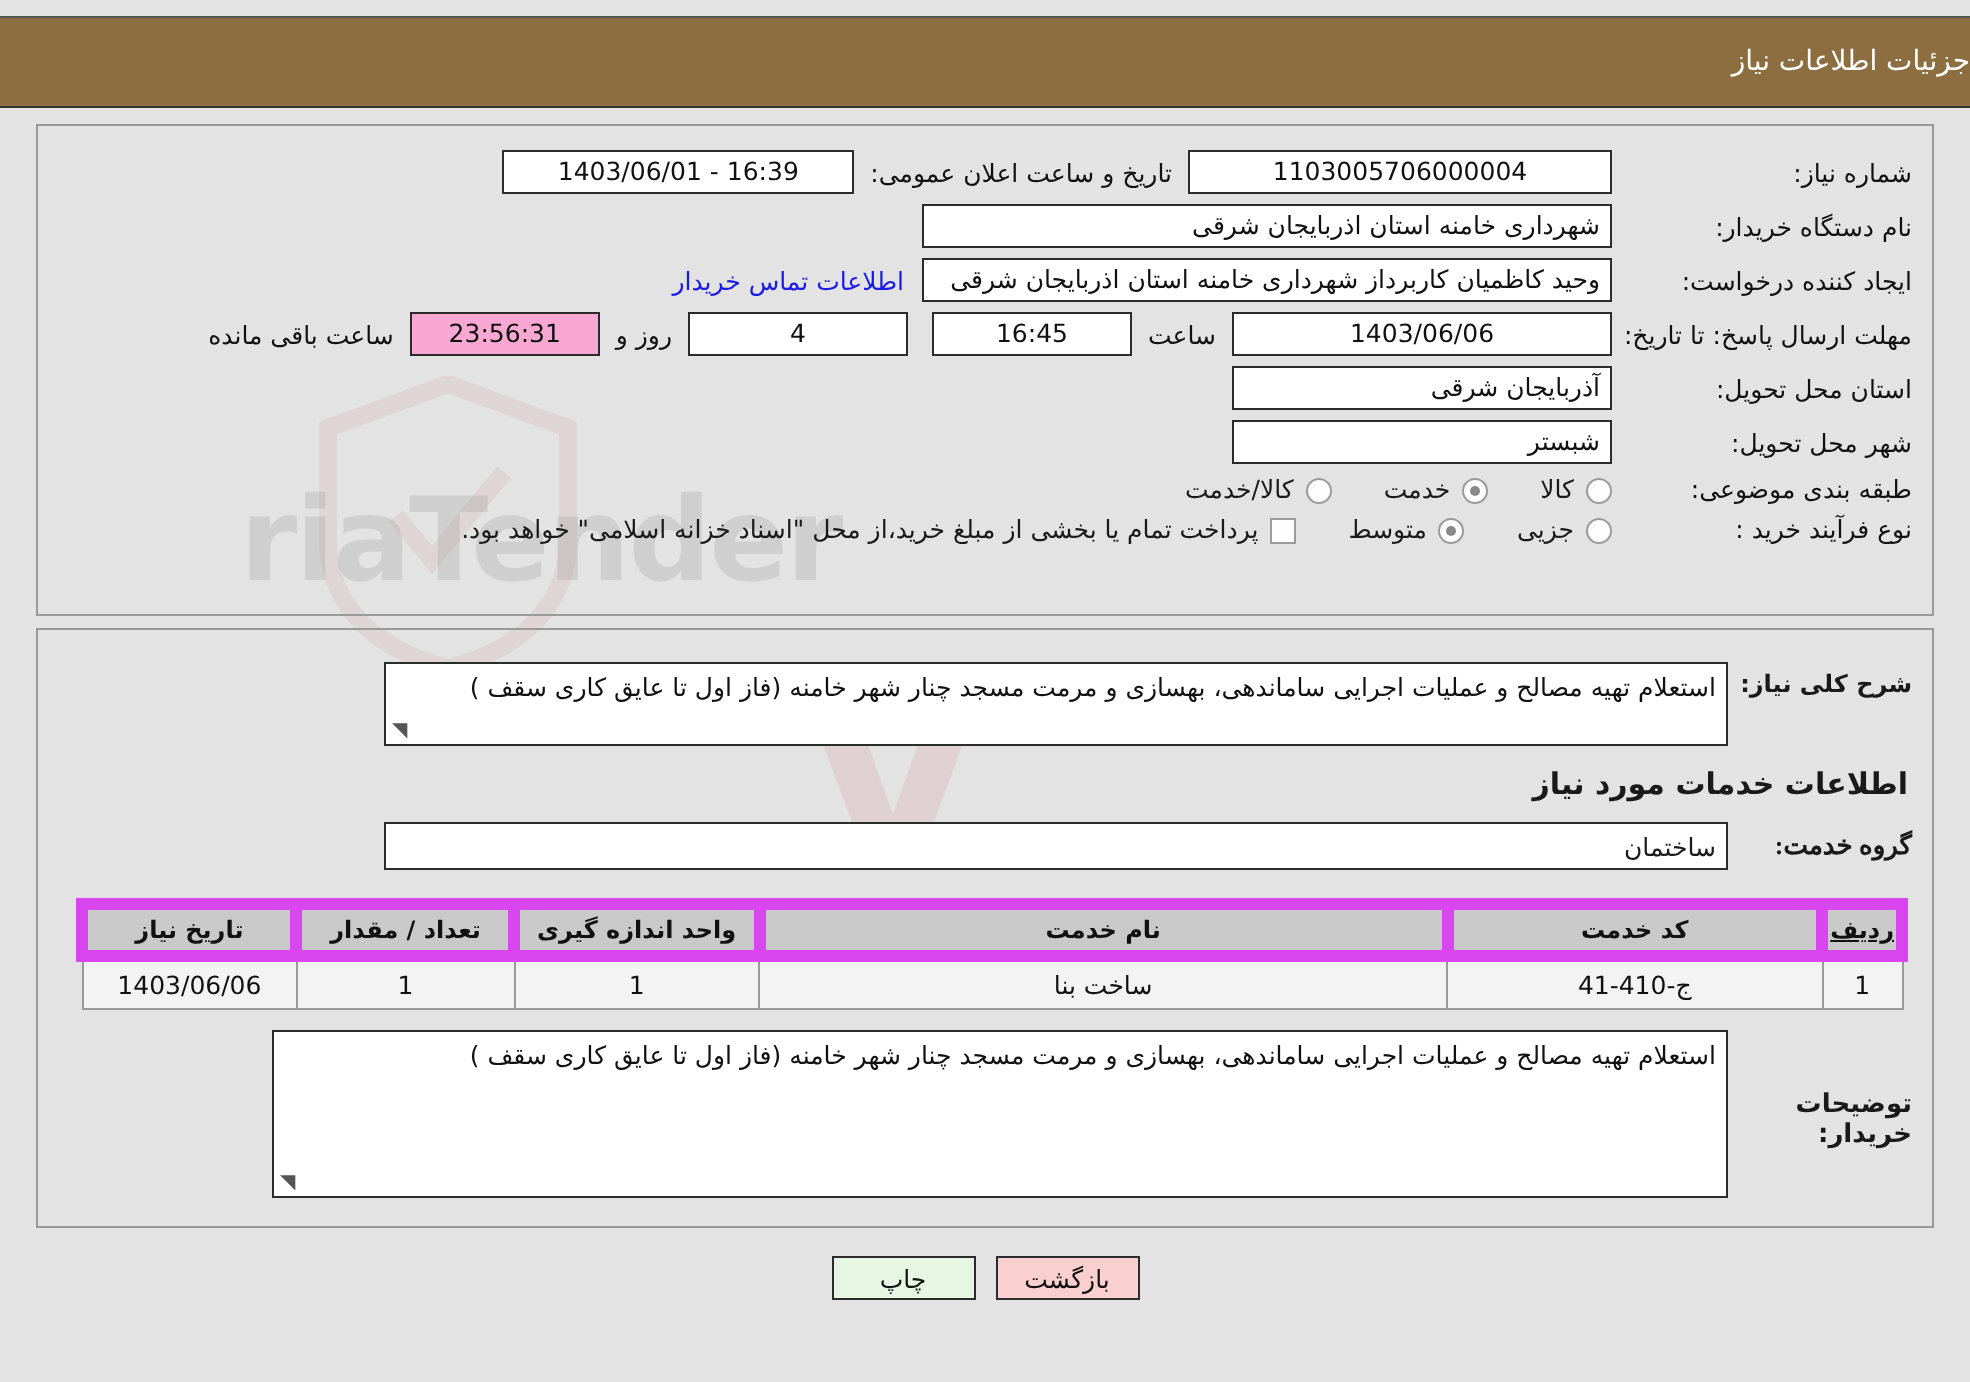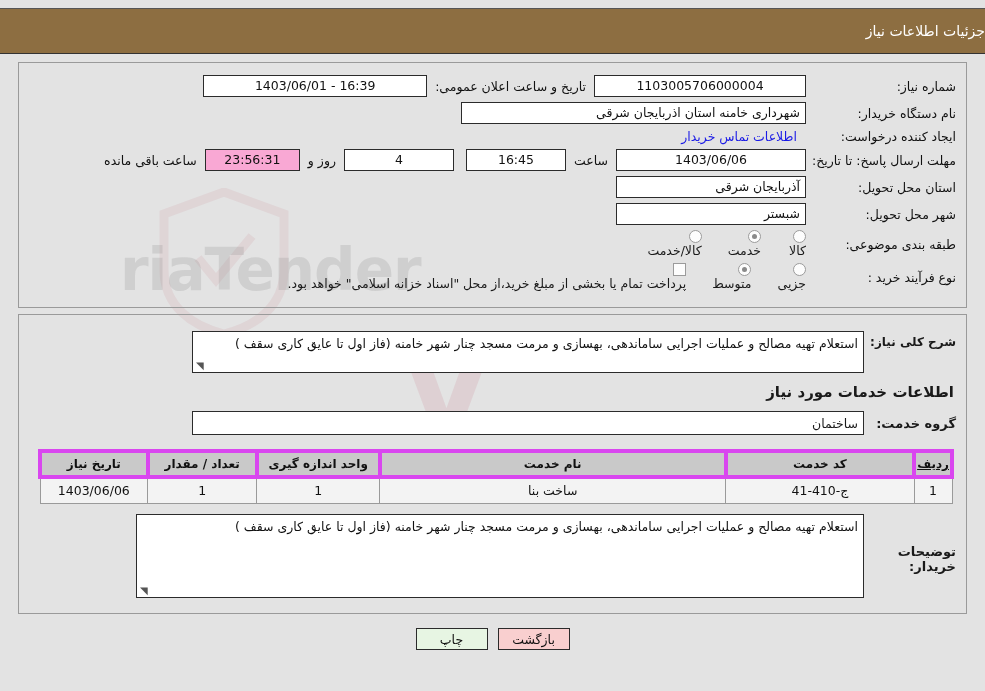--- a/index.html
+++ b/index.html
@@ -125,45 +125,44 @@
     color: #111;
     display: flex;
     align-items: center;
     overflow: hidden;
   }
   .fld.center { justify-content: center; }
   .fld.rightal { justify-content: flex-start; }
   .fld.cream { background: #f9a8d4; }
 
   .w-num   { width: 212px; }
-  .w-date  { width: 224px; }
+  .w-date  { width: 176px; }
   .w-org   { width: 345px; }
   .w-creator { width: 345px; }
   .w-prov  { width: 190px; }
   .w-city  { width: 190px; padding-left: 36px; }
   .w-time  { width: 100px; }
   .w-days  { width: 110px; }
   .w-clock { width: 95px; }
 
   .link {
     color: #1a1ae6;
     font-size: 12.5px;
     padding: 0 9px;
     cursor: pointer;
     white-space: nowrap;
   }
 
   
   .radio-group { display: flex; align-items: center; }
   .radio-item {
     display: flex;
-    align-items: flex-start;
+    align-items: flex-end;
     margin-left: 26px;
     white-space: nowrap;
-    flex-direction: column;
   }
   .radio {
     width: 13px; height: 13px;
     border-radius: 50%;
     border: 1px solid #9b9b9b;
     background: #fdfdfd;
     display: inline-block;
     margin-left: 6px;
     position: relative;
     flex: 0 0 auto;
@@ -237,20 +236,21 @@
     display: flex;
     align-items: center;
     margin-bottom: 14px;
   }
   .svc-lbl {
     font-weight: bold;
     font-size: 13px;
     width: 92px;
     text-align: right;
     flex: 0 0 auto;
+    font-family: Liberation Serif, serif;
   }
   .svc-fld {
     width: 672px;
     height: 24px;
     border: 1px solid #2b2b2b;
     background: #fff;
     font-size: 12.5px;
     display: flex;
     align-items: center;
     padding: 0 5px;
@@ -258,21 +258,21 @@
 
   
   table.items {
     border-collapse: collapse;
     width: 916px;
     margin: 0 2px 10px 2px;
     font-size: 12px;
   }
   table.items th {
     background: #c9c9c9;
-    border: 4px solid #d946ef;
+    border: 6px solid #d946ef;
     height: 26px;
     font-weight: bold;
     color: #111;
     font-size: 12px;
     text-align: center;
   }
   table.items td {
     background: #f3f3f3;
     border: 1px solid #9a9a9a;
     height: 26px;
@@ -351,20 +351,21 @@
     <div class="fld w-date center">16:39 - 1403/06/01</div>
   </div>
 
   <div class="row">
     <div class="lbl lbl-w">نام دستگاه خریدار:</div>
     <div class="fld w-org rightal">شهرداری خامنه استان اذربایجان شرقی</div>
   </div>
 
   <div class="row">
     <div class="lbl lbl-w">ایجاد کننده درخواست:</div>
+    <div class="fld w-creator rightal">وحید کاظمیان کاربرداز شهرداری خامنه استان اذربایجان شرقی</div>
     <div class="link">اطلاعات تماس خریدار</div>
   </div>
 
   <div class="row">
     <div class="lbl lbl-w">مهلت ارسال پاسخ: تا تاریخ:</div>
     <div class="fld w-prov center">1403/06/06</div>
     <div class="lbl lbl-sm">ساعت</div>
     <div class="fld w-time center">16:45</div>
     <div class="fld w-days center" style="margin-right:12px;">4</div>
     <div class="lbl lbl-sm">روز و</div>

